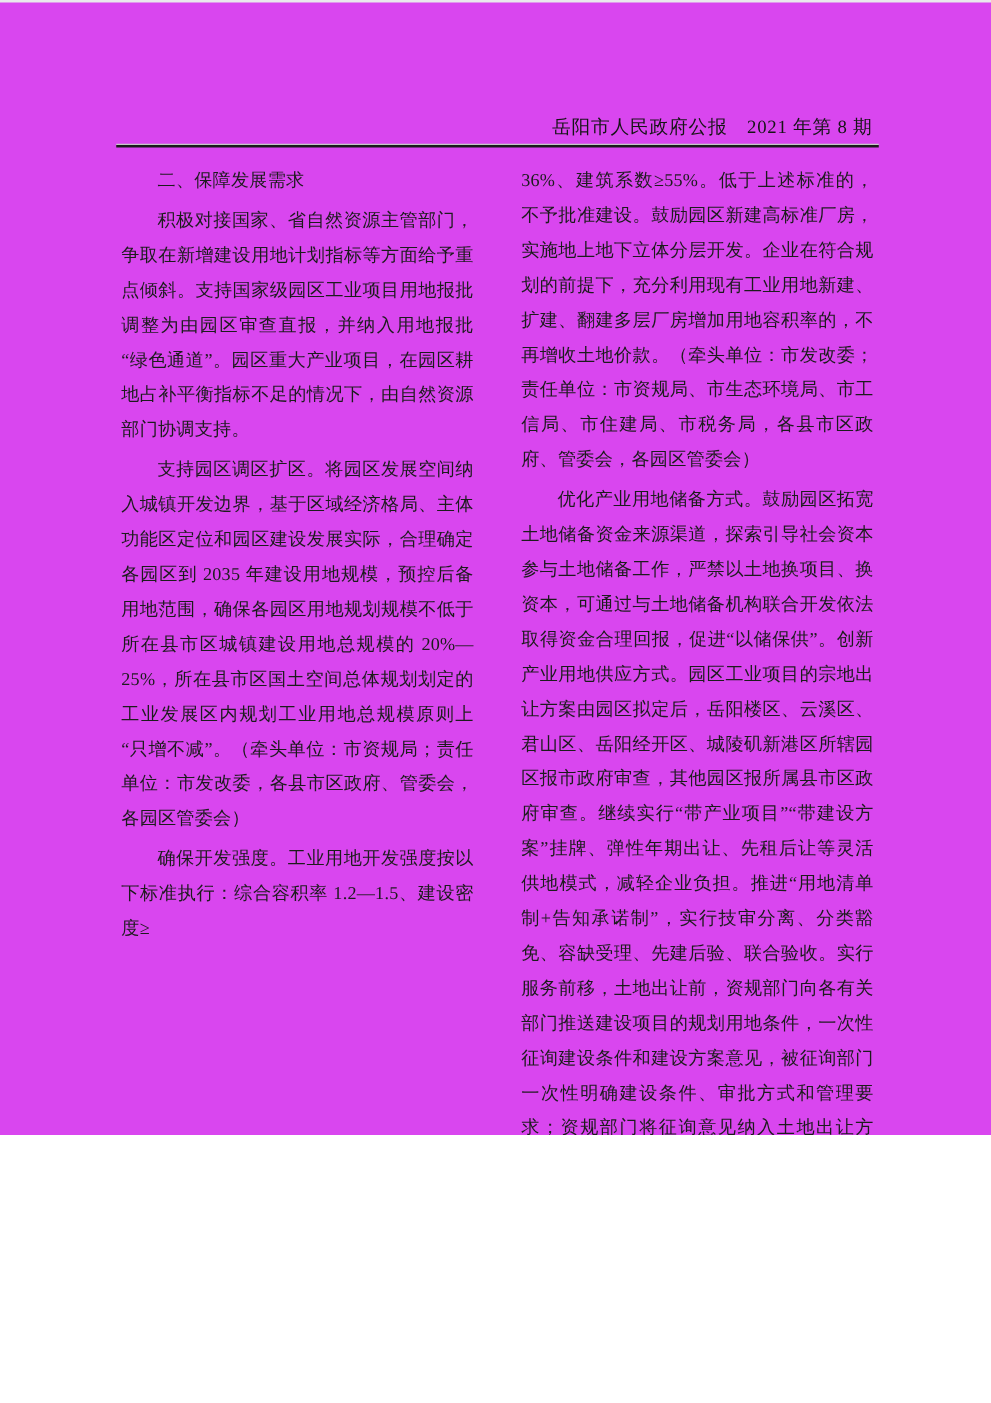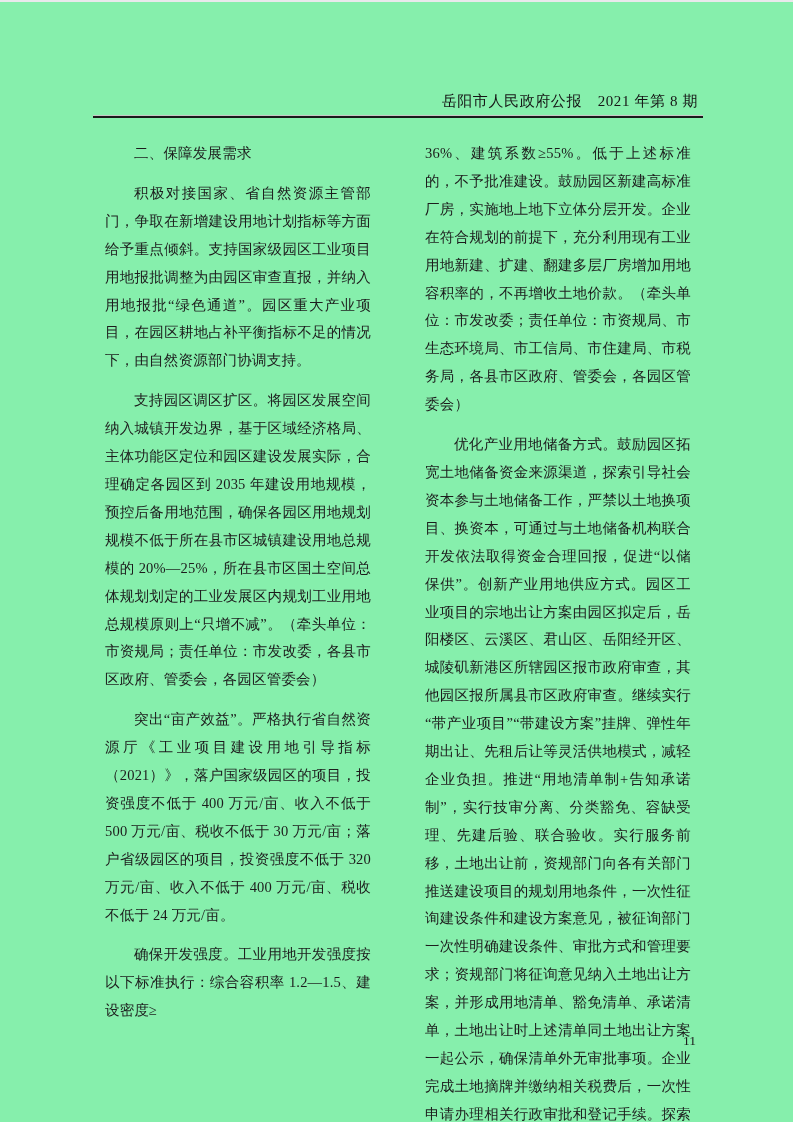--- a/index.html
+++ b/index.html
@@ -3,22 +3,22 @@
 <meta charset="utf-8">
 <style>
   html, body {
     margin: 0;
     padding: 0;
     background: #ffffff;
   }
   .page {
     position: relative;
     width: 793px;
-    height: 1122px;
-    background: #86efac;
+    height: 908px;
+    background: #d946ef;
     overflow: hidden;
     font-family: "Liberation Serif", "DejaVu Serif", serif;
     color: #1c1c1c;
     border-top: 2px solid #e9e9ec;
     box-sizing: border-box;
   }
   .header-title {
     position: absolute;
     top: 90px;
     right: 95px;
@@ -51,21 +51,21 @@
   }
   .col {
     width: 290px;
     font-size: 14.5px;
     line-height: 27.9px;
     text-align: justify;
     text-justify: inter-ideograph;
     letter-spacing: 0.2px;
   }
   .col p {
-    margin: 12px;
+    margin: 4px;
     padding: 0;
     text-indent: 2em;
   }
   .col p.no-indent {
     text-indent: 0;
     font-family: Liberation Serif, serif;
   }
   .page-number {
     position: absolute;
     top: 1030px;
@@ -86,21 +86,20 @@
     <div class="rule-light"></div>
     <div class="rule-dark"></div>
   </div>
 
   <div class="columns">
 
     <div class="col">
       <p>二、保障发展需求</p>
       <p>积极对接国家、省自然资源主管部门，争取在新增建设用地计划指标等方面给予重点倾斜。支持国家级园区工业项目用地报批调整为由园区审查直报，并纳入用地报批“绿色通道”。园区重大产业项目，在园区耕地占补平衡指标不足的情况下，由自然资源部门协调支持。</p>
       <p>支持园区调区扩区。将园区发展空间纳入城镇开发边界，基于区域经济格局、主体功能区定位和园区建设发展实际，合理确定各园区到 2035 年建设用地规模，预控后备用地范围，确保各园区用地规划规模不低于所在县市区城镇建设用地总规模的 20%—25%，所在县市区国土空间总体规划划定的工业发展区内规划工业用地总规模原则上“只增不减”。（牵头单位：市资规局；责任单位：市发改委，各县市区政府、管委会，各园区管委会）</p>
-      <p>突出“亩产效益”。严格执行省自然资源厅《工业项目建设用地引导指标（2021）》，落户国家级园区的项目，投资强度不低于 400 万元/亩、收入不低于 500 万元/亩、税收不低于 30 万元/亩；落户省级园区的项目，投资强度不低于 320 万元/亩、收入不低于 400 万元/亩、税收不低于 24 万元/亩。</p>
       <p>确保开发强度。工业用地开发强度按以下标准执行：综合容积率 1.2—1.5、建设密度≥</p>
     </div>
 
     <div class="col">
       <p class="no-indent">36%、建筑系数≥55%。低于上述标准的，不予批准建设。鼓励园区新建高标准厂房，实施地上地下立体分层开发。企业在符合规划的前提下，充分利用现有工业用地新建、扩建、翻建多层厂房增加用地容积率的，不再增收土地价款。（牵头单位：市发改委；责任单位：市资规局、市生态环境局、市工信局、市住建局、市税务局，各县市区政府、管委会，各园区管委会）</p>
       <p>优化产业用地储备方式。鼓励园区拓宽土地储备资金来源渠道，探索引导社会资本参与土地储备工作，严禁以土地换项目、换资本，可通过与土地储备机构联合开发依法取得资金合理回报，促进“以储保供”。创新产业用地供应方式。园区工业项目的宗地出让方案由园区拟定后，岳阳楼区、云溪区、君山区、岳阳经开区、城陵矶新港区所辖园区报市政府审查，其他园区报所属县市区政府审查。继续实行“带产业项目”“带建设方案”挂牌、弹性年期出让、先租后让等灵活供地模式，减轻企业负担。推进“用地清单制+告知承诺制”，实行技审分离、分类豁免、容缺受理、先建后验、联合验收。实行服务前移，土地出让前，资规部门向各有关部门推送建设项目的规划用地条件，一次性征询建设条件和建设方案意见，被征询部门一次性明确建设条件、审批方式和管理要求；资规部门将征询意见纳入土地出让方案，并形成用地清单、豁免清单、承诺清单，土地出让时上述清单同土地出让方案一起公示，确保清单外无审批事项。企业完成土地摘牌并缴纳相关税费后，一次性申请办理相关行政审批和登记手续。探索公共服务设施和市政基础设施的建设投资新机制，实行</p>
     </div>
 
   </div>
 

